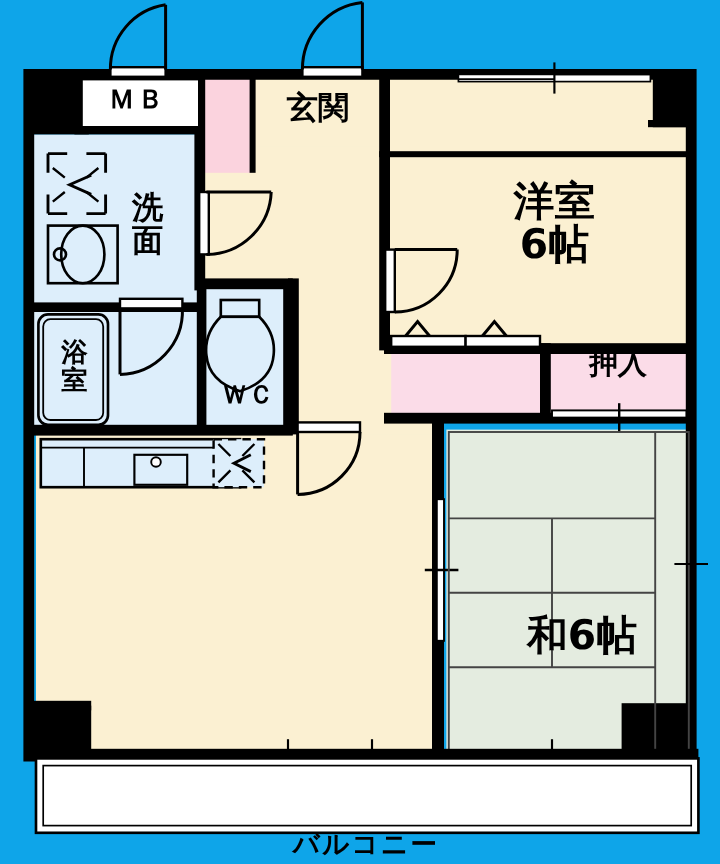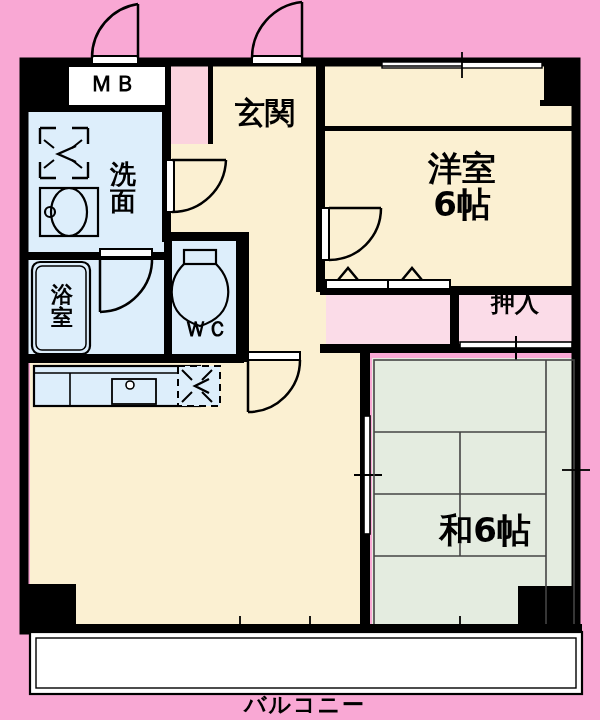--- a/index.html
+++ b/index.html
@@ -1,18 +1,18 @@
 <!DOCTYPE html>
 <html><head>
 <meta charset="utf-8">
 <style>
   html,body{margin:0;padding:0;background:#ffffff;}
   body{width:600px;height:720px;overflow:hidden;
        font-family:"DejaVu Sans","Liberation Sans",sans-serif;}
-  #plan{position:relative;width:600px;height:720px;background:#f9a8d4;}
+  #plan{position:relative;width:600px;height:720px;background:#0ea5e9;}
   .lbl{position:absolute;display:flex;align-items:center;justify-content:center;
        color:#000;font-weight:700;line-height:1.05;text-align:center;
        white-space:pre-line;pointer-events:none;}
   svg{position:absolute;left:0;top:0;}
 </style>
 </head>
 <body>
 
 <div id="plan">
 
@@ -225,21 +225,21 @@
   <div class="lbl" style="left:72px;top:66px;width:85px;height:36px;font-size:22px;letter-spacing:2px;">ＭＢ</div>
 
   <div class="lbl" style="left:88px;top:140px;width:70px;height:96px;font-size:26px;">洗
 面</div>
 
   <div class="lbl" style="left:36px;top:268px;width:52px;height:76px;font-size:22px;">浴
 室</div>
 
   <div class="lbl" style="left:176px;top:315px;width:62px;height:28px;font-size:21px;letter-spacing:1px;text-align:center;">ＷＣ</div>
 
-  <div class="lbl" style="left:222px;top:96px;width:86px;height:34px;font-size:30px;">玄関</div>
+  <div class="lbl" style="left:222px;top:74px;width:86px;height:34px;font-size:26px;">玄関</div>
 
   <div class="lbl" style="left:402px;top:130px;width:120px;height:114px;font-size:34px;">洋室
 6帖</div>
 
 
   <div class="lbl" style="left:478px;top:287px;width:74px;height:34px;font-size:24px;">押入</div>
 
 
   <div class="lbl" style="left:412px;top:476px;width:146px;height:46px;font-size:34px;margin-top:32px;">和6帖</div>
 

